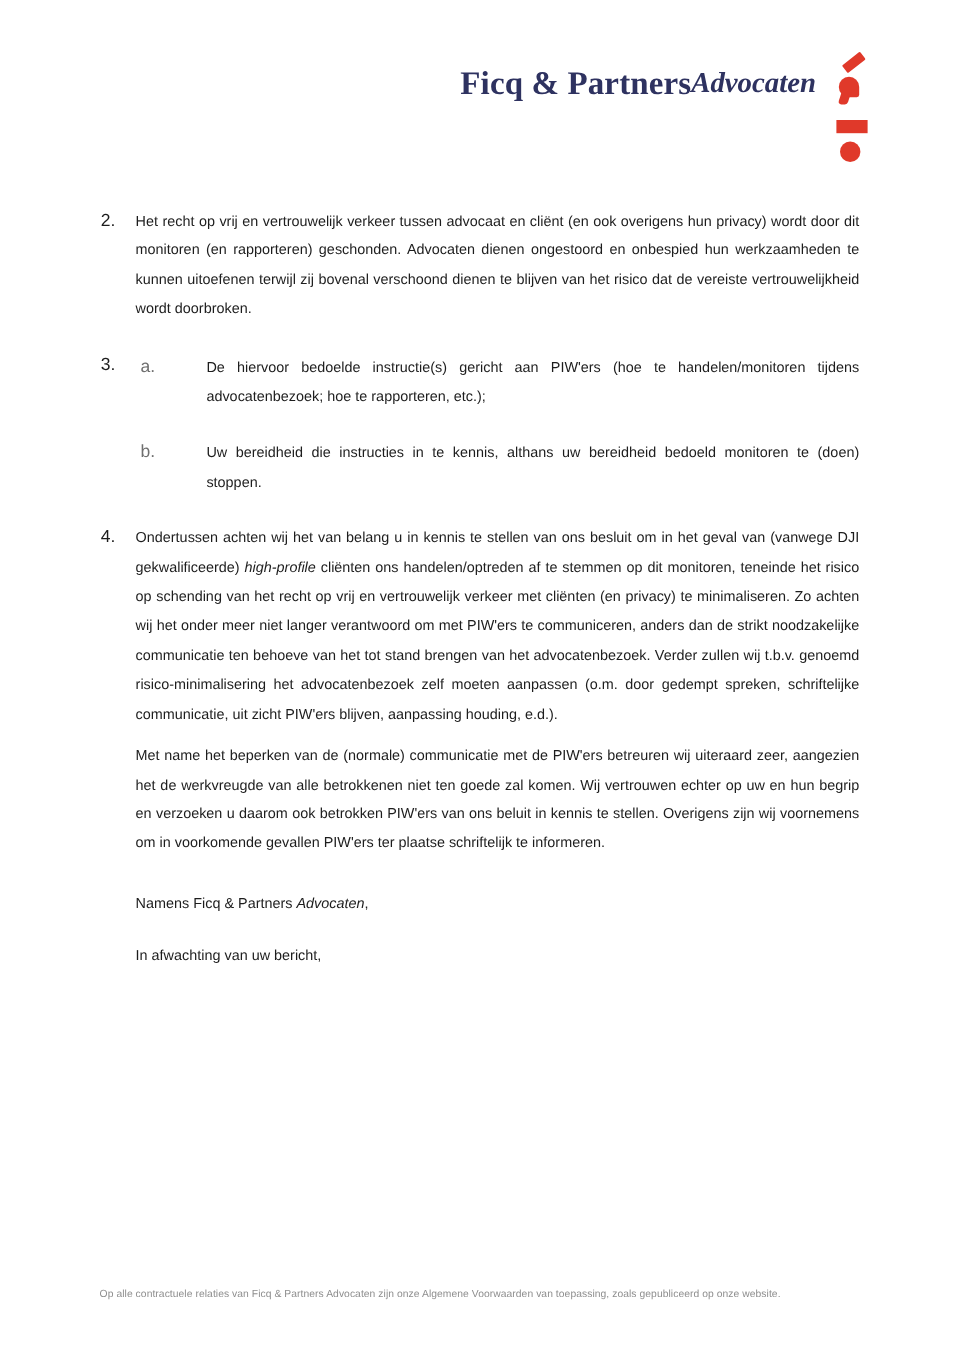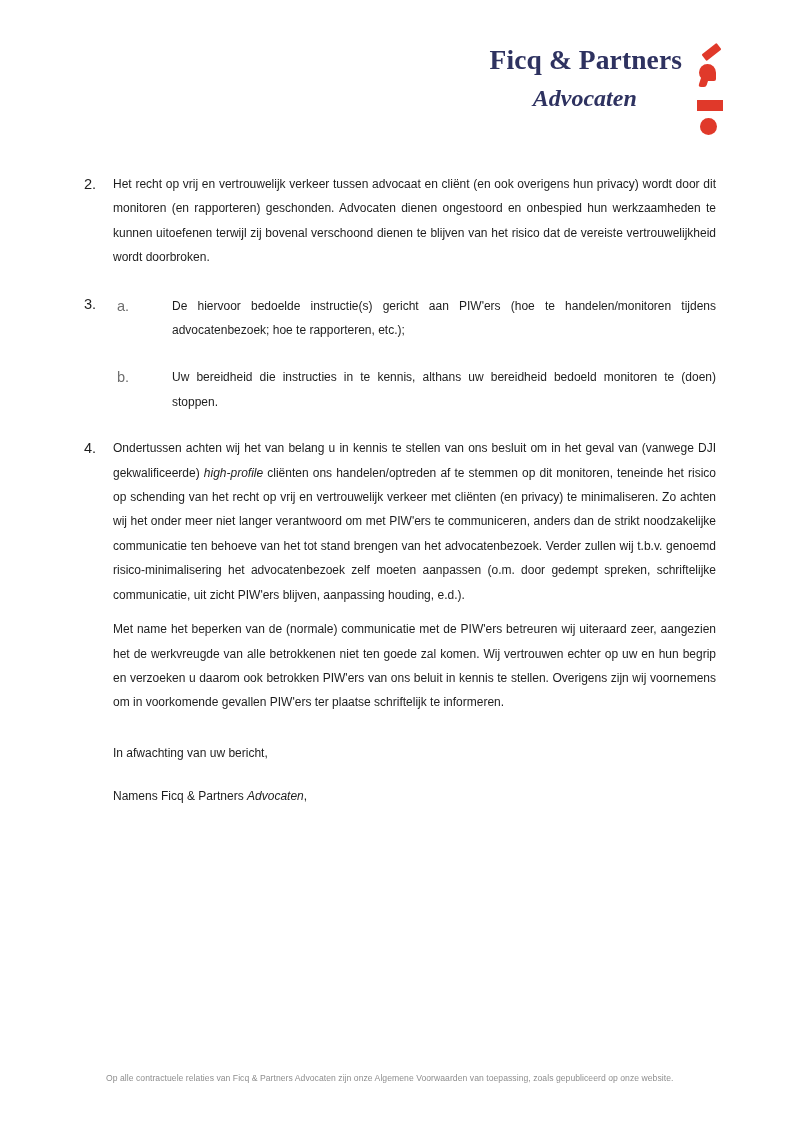--- a/index.html
+++ b/index.html
@@ -22,22 +22,21 @@
   .letterhead {
     position: absolute;
     top: 46px;
     right: 74px;
     display: flex;
     align-items: flex-start;
     gap: 14px;
   }
   .logo-words {
     display: flex;
-    flex-direction: column;
-    align-items: center;
+    align-items: flex-end;
     line-height: 1;
   }
   .logo-name {
     font-family: "Liberation Serif", serif;
     font-weight: bold;
     font-size: 27.5px;
     letter-spacing: 0.1px;
     color: #2e3260;
     white-space: nowrap;
   }
@@ -174,21 +173,20 @@
     position: absolute;
     left: 83px;
     top: 1072px;
     width: 640px;
     font-family: "Liberation Sans", sans-serif;
     font-size: 8.6px;
     line-height: 12px;
     color: #8e8e8e;
     letter-spacing: 0.05px;
     white-space: nowrap;
-    margin-left: 23px;
   }
 </style>
 </head>
 <body>
 
 <div class="page">
 
   <div class="letterhead">
     <div class="logo-words">
       <div class="logo-name">Ficq &amp; Partners</div>
@@ -233,22 +231,22 @@
 
     <div class="num-item">
       <div class="num-marker">4.</div>
       <div class="num-body">
 
         <p class="para"><span>Ondertussen achten wij het van belang u in kennis te stellen van ons besluit om in het geval van (vanwege DJI gekwalificeerde) </span><em>high-profile</em><span> cliënten ons handelen/optreden af te stemmen op dit monitoren, teneinde het risico op schending van het recht op vrij en vertrouwelijk verkeer met cliënten (en privacy) te minimaliseren. Zo achten wij het onder meer niet langer verantwoord om met PIW'ers te communiceren, anders dan de strikt noodzakelijke communicatie ten behoeve van het tot stand brengen van het advocatenbezoek. Verder zullen wij t.b.v. genoemd risico-minimalisering het advocatenbezoek zelf moeten aanpassen (o.m. door gedempt spreken, schriftelijke communicatie, uit zicht PIW'ers blijven, aanpassing houding, e.d.).</span></p>
 
         <p class="para">Met name het beperken van de (normale) communicatie met de PIW'ers betreuren wij uiteraard zeer, aangezien het de werkvreugde van alle betrokkenen niet ten goede zal komen. Wij vertrouwen echter op uw en hun begrip en verzoeken u daarom ook betrokken PIW'ers van ons beluit in kennis te stellen. Overigens zijn wij voornemens om in voorkomende gevallen PIW'ers ter plaatse schriftelijk te informeren.</p>
 
         <div class="closing">
+          <p class="para flush"><span>Namens Ficq &amp; Partners </span><em>Advocaten</em><span>,</span></p>
           <p class="para flush">In afwachting van uw bericht,</p>
-          <p class="para flush"><span>Namens Ficq &amp; Partners </span><em>Advocaten</em><span>,</span></p>
         </div>
 
       </div>
     </div>
 
   </div>
 
   <div class="footer">Op alle contractuele relaties van Ficq &amp; Partners Advocaten zijn onze Algemene Voorwaarden van toepassing, zoals gepubliceerd op onze website.</div>
 
 </div>

